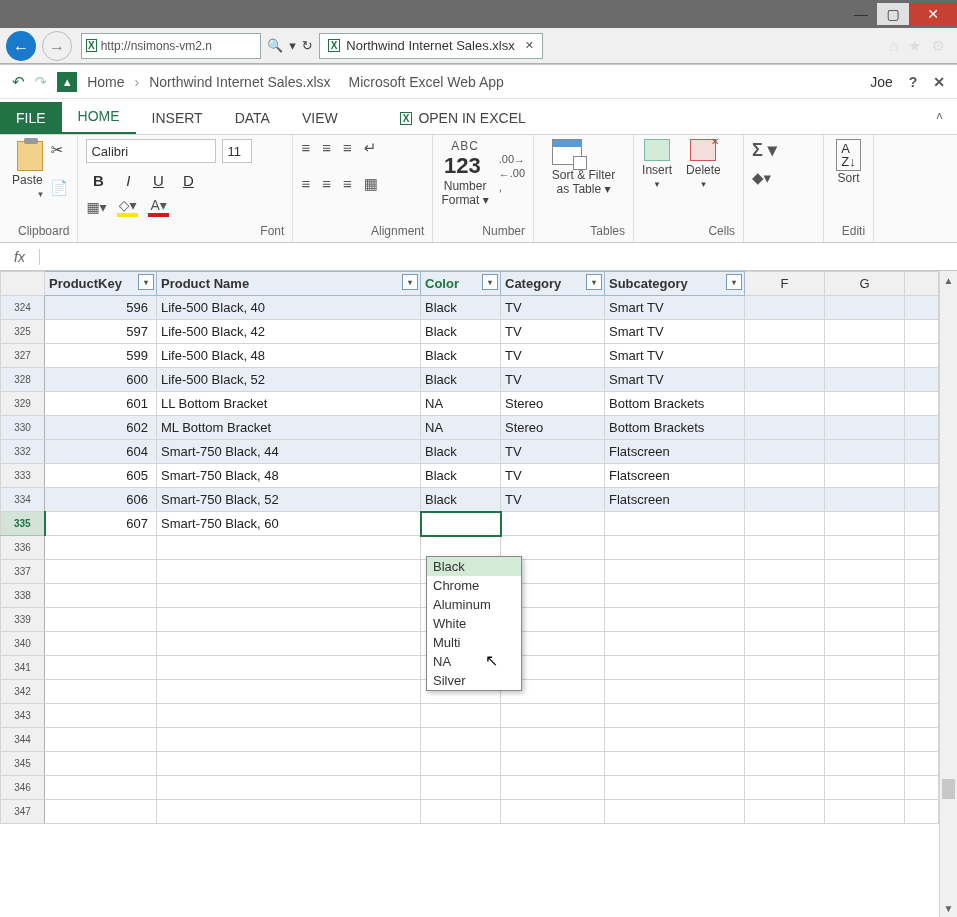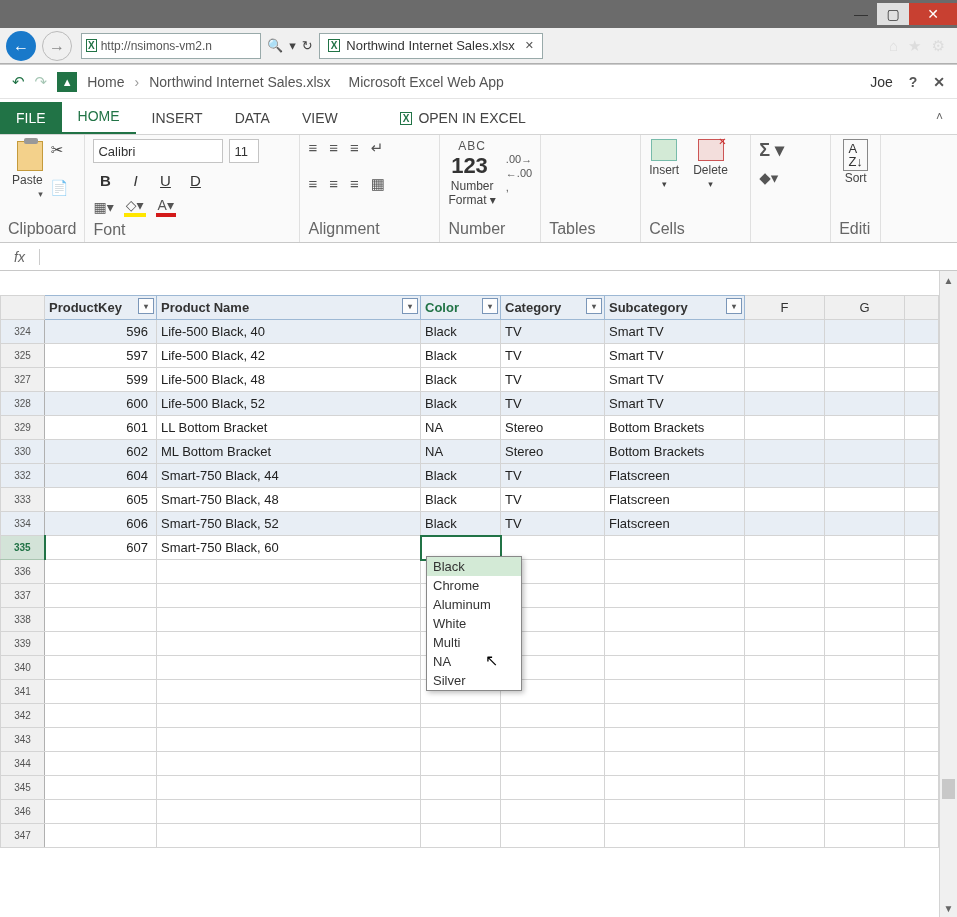--- a/index.html
+++ b/index.html
@@ -45,21 +45,21 @@
 .ribtab { padding:8px 16px 8px 16px; font-size:14px; color:#444;}
 .ribtab.file { background:#217346; color:#fff; }
 .ribtab.active { color:#217346; border-bottom:2px solid #217346;}
 .ribtab.open { margin-left:30px; color:#444; display:flex; align-items:center; gap:6px;}
 .ribtab.open .xl { color:#217346; border:1px solid #217346; padding:0 2px; font-size:10px; font-weight:bold;}
 .ribtabs .collapse { margin-left:auto; margin-right:14px; font-size:12px; color:#666; align-self:center;}
 
 
 .ribbody { height:108px; display:flex; border-bottom:1px solid #c8c8c8; background:#fafafa;}
 .ribgroup { border-right:1px solid #e0e0e0; display:flex; flex-direction:column; padding:4px 8px 0 8px;}
-.ribgroup .label { text-align:left; font-size:16px; color:#666; margin-top:auto; padding:4px 0;}
+.ribgroup .label { text-align:right; font-size:12px; color:#666; margin-top:auto; padding:4px 0;}
 .ribgroup .body { flex:1; display:flex; }
 
 .clipgrp .body { align-items:flex-start; gap:4px;}
 .clipgrp .paste { display:flex; flex-direction:column; align-items:flex-end; gap:2px; font-size:12px; color:#444; padding:2px 4px;}
 .clipgrp .paste .picon { width:26px; height:30px; background:#f3d18b; border:1px solid #c49a3b; position:relative;}
 .clipgrp .paste .picon::after{content:""; position:absolute; top:-4px; left:6px; width:14px; height:6px; background:#999; border-radius:2px;}
 .clipgrp .paste .dd { font-size:9px; color:#555;}
 .clipgrp .side { display:flex; flex-direction:column; gap:20px; padding-top:2px;}
 .clipgrp .side span{ font-size:15px; color:#444;}
 
@@ -108,21 +108,21 @@
 .sortgrp .sicon{font-size:13px;color:#333;border:1px solid #888;padding:2px 4px;line-height:1;}
 .sortgrp .lbl{font-size:12px;color:#444;}
 
 
 .fxbar { height:28px; display:flex; align-items:center; border-bottom:1px solid #c8c8c8;}
 .fxbar .fx { width:40px; text-align:center; font-style:italic; color:#666; font-size:14px; border-right:1px solid #ccc;}
 .fxbar input { flex:1; border:none; height:100%; padding:0 8px; font-size:13px; outline:none;}
 
 
 .gridwrap { flex:1; display:flex; overflow:hidden; position:relative;}
-.grid { flex:1; overflow:hidden;margin-top:24px;}
+.grid { flex:1; overflow:hidden;}
 table { border-collapse:collapse; width:100%;}
 td, th { border:1px solid #d4d4d4; height:24px; font-size:13px; color:#222; padding:0 4px; text-align:left; white-space:nowrap; overflow:hidden;}
 .rowhdr { background:#f0f0f0; text-align:center; width:44px; font-size:10px; color:#555; border-right:1px solid #b0b0b0;}
 .rowhdr.sel { background:#d3e3d8; color:#217346; font-weight:600; border-right:2px solid #217346; border-bottom:1px solid #a8c4af;}
 
 .colhdr-row td { background:#e8eef5; border:1px solid #9db8d4; color:#333; font-size:13px; font-weight:600; position:relative; padding-right:20px;}
 .colhdr-row td.sel { color:#217346;}
 .filterbtn { position:absolute; right:2px; top:2px; width:16px; height:16px; border:1px solid #7a96b8; background:#fdfdfd; display:flex; align-items:center; justify-content:center; font-size:8px; color:#555;}
 
 .altrow td { background:#e8eef5;}
@@ -280,20 +280,27 @@
             <span>.00→</span>
             <span>←.00</span>
             <span>,</span>
           </div>
         </div>
       </div>
       <div class="label">Number</div>
     </div>
 
     <div class="ribgroup tblgrp">
+      <div class="body">
+        <div style="text-align:center">
+          <div class="ticon"></div>
+          <div class="lbl" style="white-space:pre-line">Sort &amp; Filter
+as Table ▾</div>
+        </div>
+      </div>
       <div class="label">Tables</div>
     </div>
 
     <div class="ribgroup cellgrp">
       <div class="body">
         <div class="cbtn">
           <div class="ci"></div>
           <span>Insert</span>
             <span style="font-size:9px">▾</span>
         </div>

